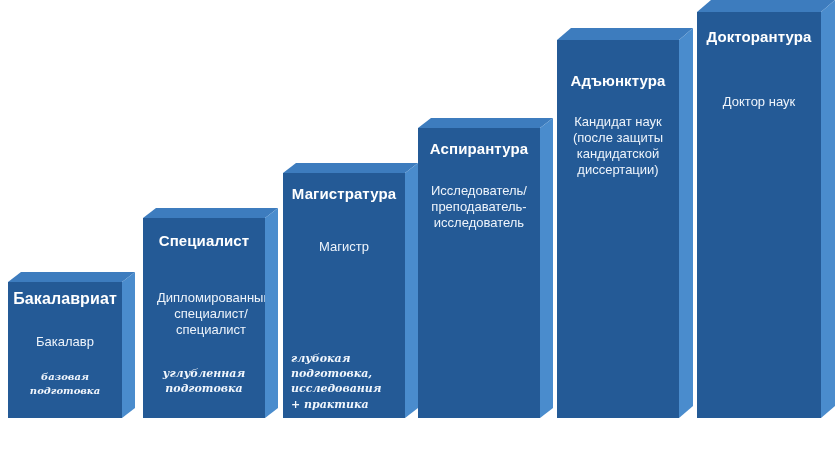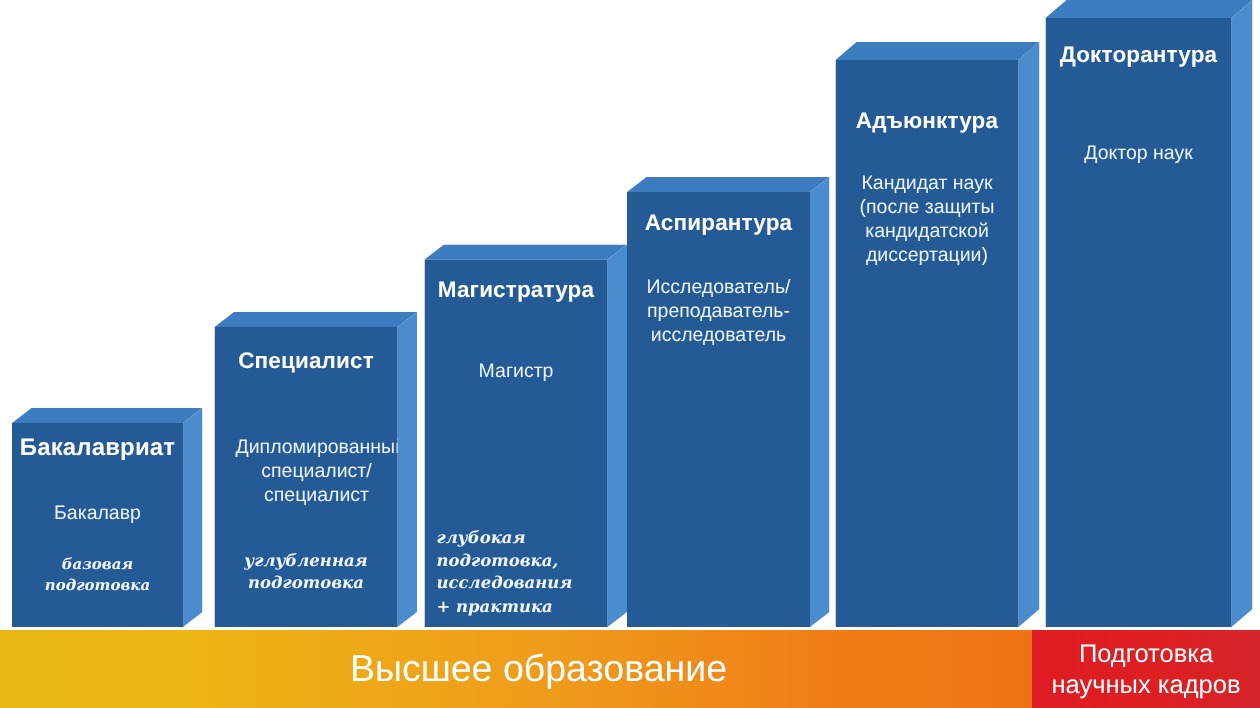--- a/index.html
+++ b/index.html
@@ -200,23 +200,14 @@
       <polygon points="124,12 138,0 138,406 124,418" fill="#4a8ccd"></polygon>
       <rect x="0" y="12" width="124" height="406" fill="#245a96"></rect>
     </svg>
     <div class="bar-front" style="left:0; top:12px; width:124px; height:406px; background:transparent;">
       <div class="bar-title" style="top:16px;">Докторантура</div>
       <div class="bar-sub" style="top:82px; white-space:pre-line;">Доктор наук</div>
       <div class="bar-note" style="top:350px; white-space:pre-line;"></div>
     </div>
   </div>
 
-  <div id="banner">
-    <div class="banner-left">
-      <span class="banner-left-label">Высшее образование</span>
-    </div>
-    <div class="banner-right">
-      <span class="banner-right-l1">Подготовка</span>
-      <span class="banner-right-l2">научных кадров</span>
-    </div>
-  </div>
 
 </div>
 
 </body></html>

